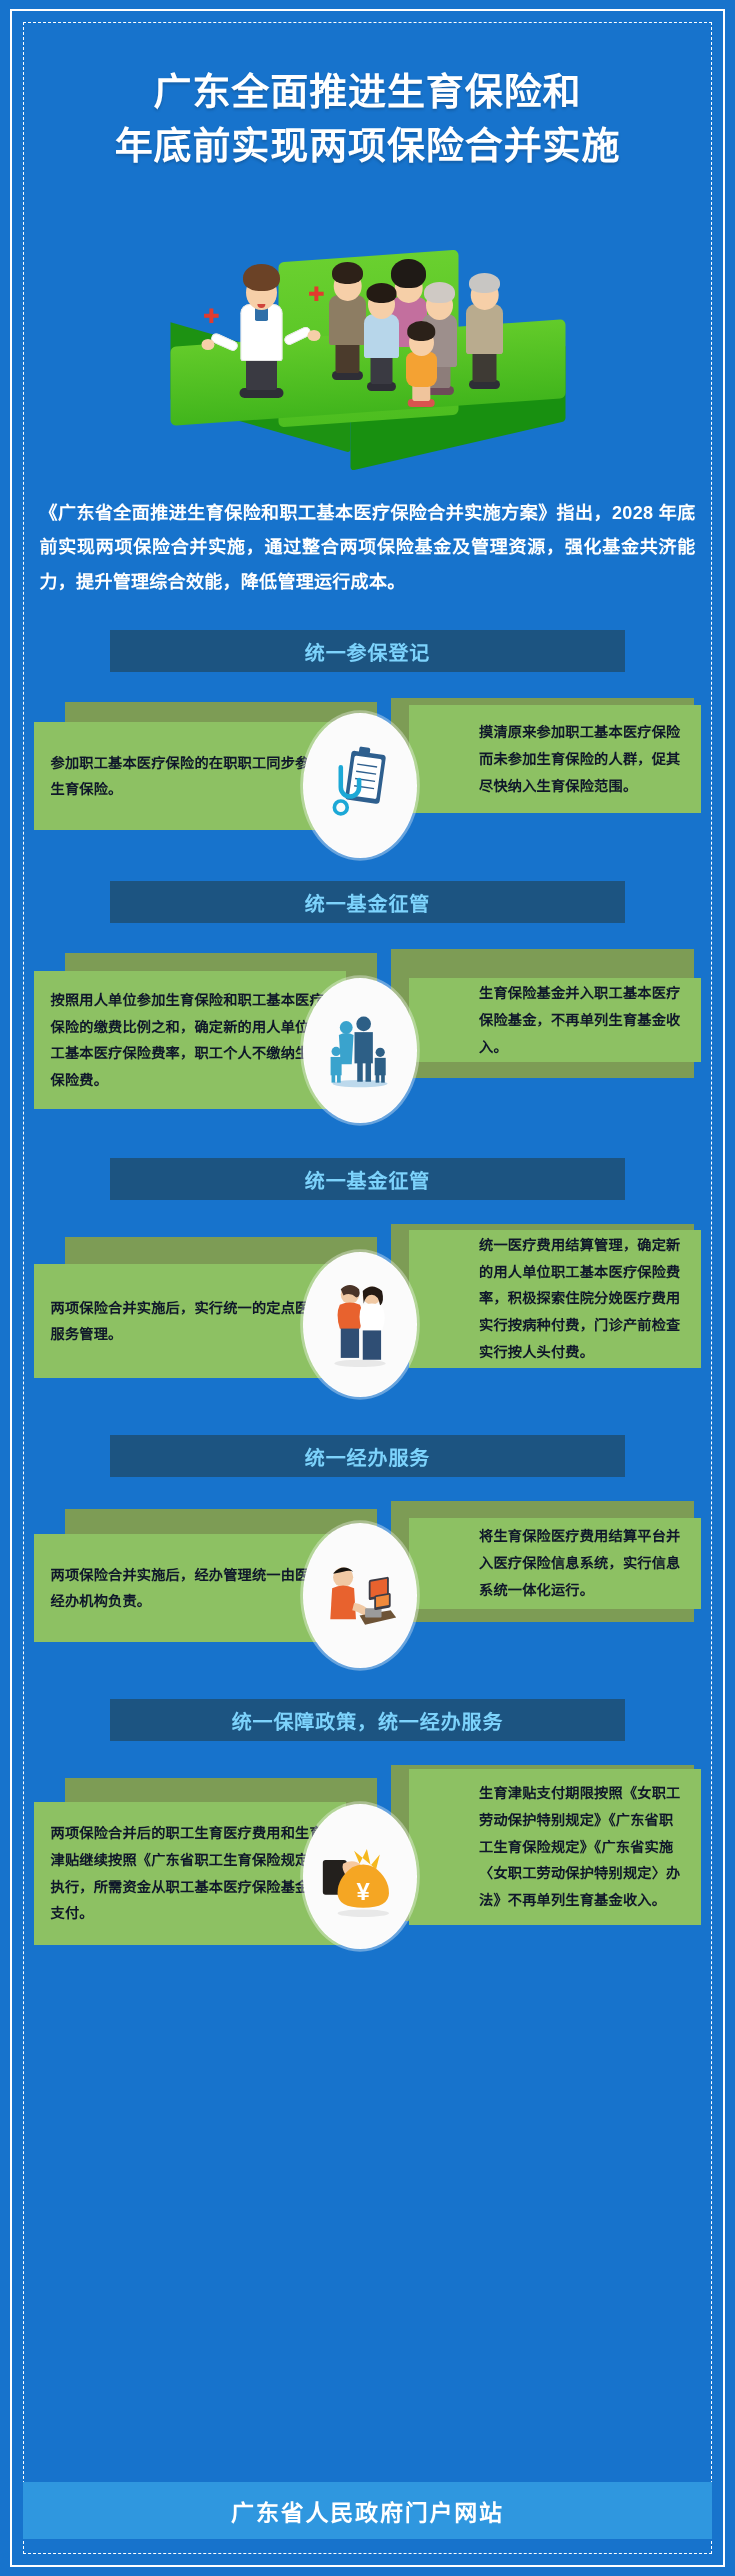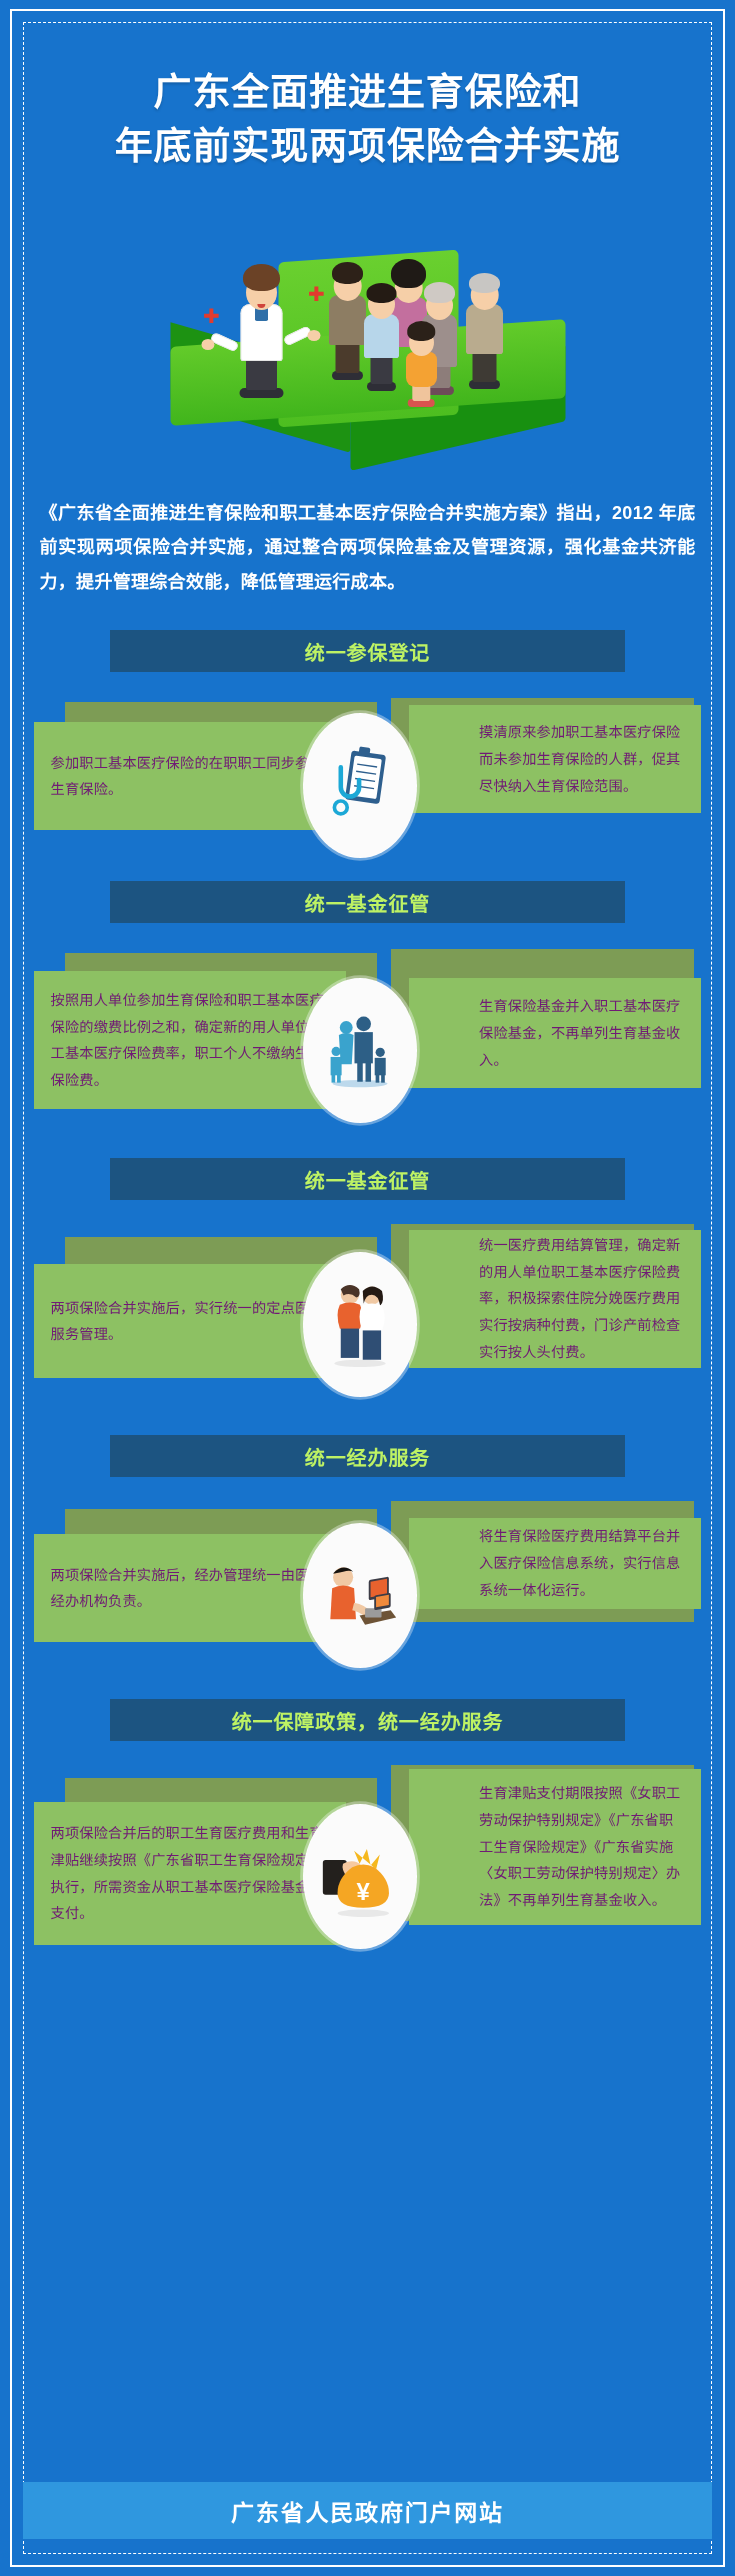--- a/index.html
+++ b/index.html
@@ -110,43 +110,43 @@
     letter-spacing:0.3px;
     text-align:justify;
     font-weight:600;
   }
 
   
   .bar{
     margin:31px auto 0 auto;
     width:515px; height:42px;
     background:#1c5481;
-    color:#bef264;
+    color:#7dd3fc;
     font-size:20px; font-weight:bold;
     display:flex; align-items:center; justify-content:center;
     letter-spacing:0.9px;
   }
 
   
   .block{
     position:relative;
     margin:24px 0 0 0;
     min-height:138px;
   }
   .shadowbar{
     position:absolute;
     background:#7d9c55;
   }
   .panel{
     position:absolute;
     background:#8dc163;
-    color:#701a75;
+    color:#0f172a;
     font-size:14.2px;
     line-height:1.88;
-    font-weight:normal;
+    font-weight:bold;
     padding:14.7px 16.5px;
     display:flex; align-items:center;
     letter-spacing:0.2px;
   }
   .panel.left{ left:11px; }
   .panel.right{ right:11px; }
 
   
   .oval{
     position:absolute;
@@ -258,21 +258,21 @@
               <div class="hair" style="bottom:66px; width:28.5px; height:20px; background:#2b2119;"></div>
             </div>
 
             <span class="cross-deco" style="left:33px; top:66px;">✚</span>
             <span class="cross-deco" style="left:138px; top:44px;">✚</span>
           </div>
         </div>
       </div>
     </div>
 
-    <p class="intro">《广东省全面推进生育保险和职工基本医疗保险合并实施方案》指出，2012 年底前实现两项保险合并实施，通过整合两项保险基金及管理资源，强化基金共济能力，提升管理综合效能，降低管理运行成本。</p>
+    <p class="intro">《广东省全面推进生育保险和职工基本医疗保险合并实施方案》指出，2028 年底前实现两项保险合并实施，通过整合两项保险基金及管理资源，强化基金共济能力，提升管理综合效能，降低管理运行成本。</p>
 
     <div class="bar">统一参保登记</div>
     <div class="block" style="height:154px;">
       <div class="shadowbar" style="left:42px; top:5.5px; width:312px; height:110px;"></div>
       <div class="shadowbar" style="right:18.4px; top:1.8px; width:303px; height:99px;"></div>
       <div class="panel left" style="top:26px; width:312px; height:108px;">参加职工基本医疗保险的在职职工同步参加生育保险。</div>
       <div class="panel right" style="top:9.2px; width:292px; height:108px; padding-left:70px;">摸清原来参加职工基本医疗保险而未参加生育保险的人群，促其尽快纳入生育保险范围。</div>
       <div class="oval" style="top:16.5px; margin-left:-7.4px;">
         <svg width="64" height="85" viewBox="0 0 70 92" aria-hidden="true">
           <rect x="22" y="10" width="38" height="54" rx="4" fill="#2e5f8e" transform="rotate(8 41 37)"></rect>
@@ -288,21 +288,21 @@
           <circle cx="14" cy="70" r="7" stroke="#1ca8d6" stroke-width="4" fill="none"></circle>
         </svg>
       </div>
     </div>
 
     <div class="bar">统一基金征管</div>
     <div class="block" style="height:180px;">
       <div class="shadowbar" style="left:42px; top:5.5px; width:312px; height:129px;"></div>
       <div class="shadowbar" style="right:18.4px; top:1.8px; width:303px; height:129px;"></div>
       <div class="panel left" style="top:24px; width:312px; height:138px;">按照用人单位参加生育保险和职工基本医疗保险的缴费比例之和，确定新的用人单位职工基本医疗保险费率，职工个人不缴纳生育保险费。</div>
-      <div class="panel right" style="top:31px; width:292px; height:110px; padding-left:70px;">生育保险基金并入职工基本医疗保险基金，不再单列生育基金收入。</div>
+      <div class="panel right" style="top:31px; width:292px; height:84px; padding-left:70px;">生育保险基金并入职工基本医疗保险基金，不再单列生育基金收入。</div>
       <div class="oval" style="top:31px; margin-left:-7.4px;">
         <svg width="74" height="79" viewBox="0 0 80 86" aria-hidden="true">
           <ellipse cx="40" cy="79" rx="30" ry="4" fill="#bdd9ec"></ellipse>
           <circle cx="44" cy="14" r="8" fill="#2d5f86"></circle>
           <path d="M34 23 h20 v34 h-20 z" fill="#2d5f86"></path>
           <rect x="37" y="55" width="6" height="22" fill="#2d5f86"></rect>
           <rect x="46" y="55" width="6" height="22" fill="#2d5f86"></rect>
           <circle cx="25" cy="18" r="7" fill="#3aa3cd"></circle>
           <path d="M17 26 q8 -4 16 0 l-2 32 h-12 z" fill="#3aa3cd"></path>
           <circle cx="14" cy="44" r="5" fill="#3aa3cd"></circle>

